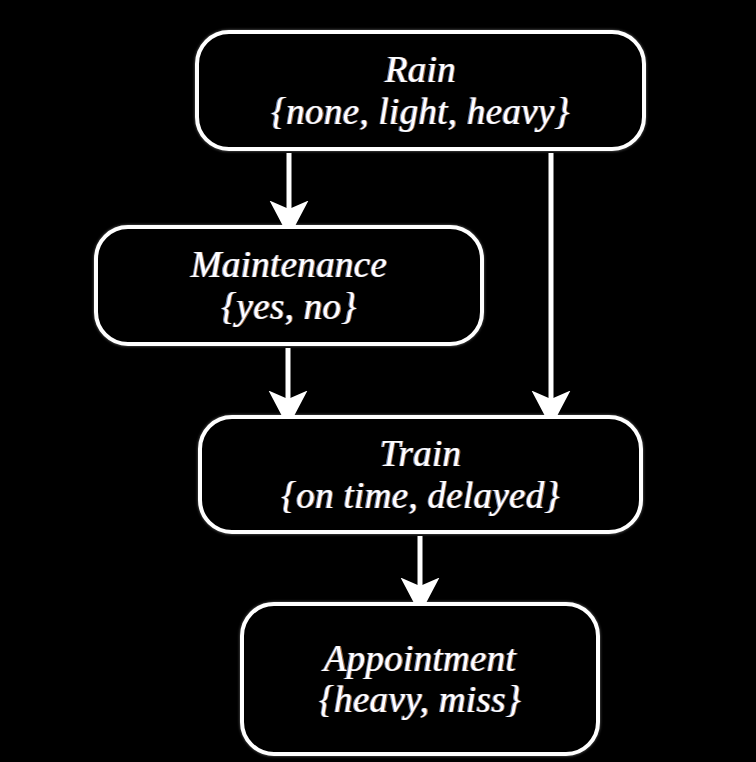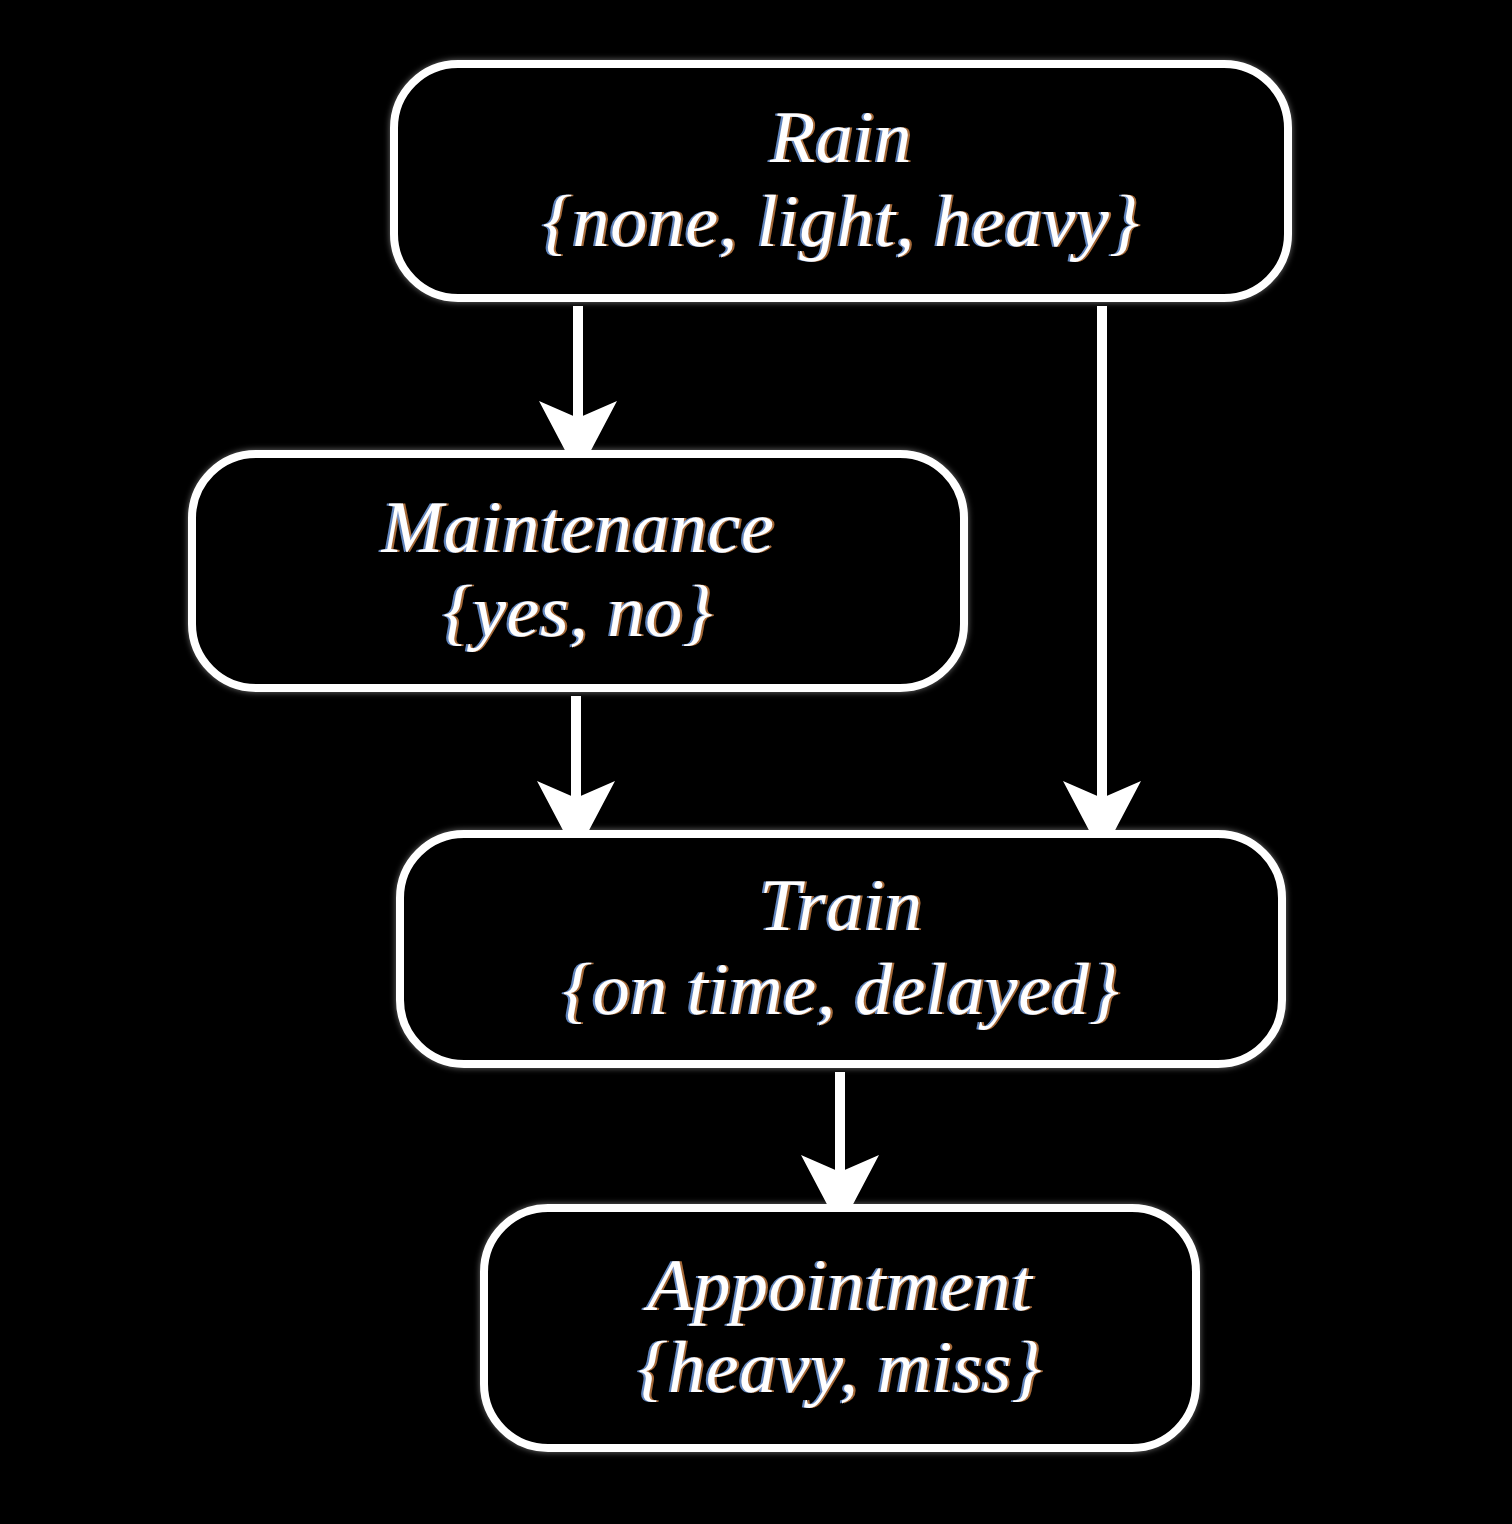--- a/index.html
+++ b/index.html
@@ -51,21 +51,21 @@
     font-size: 37px;
     letter-spacing: 0.3px;
     text-shadow: -1.1px 0 rgba(120,165,235,0.80), 1.1px 0 rgba(235,150,80,0.70);
     font-style: italic;
   }
 
   
   #node-rain        { left: 195px; top: 30px;  width: 451px; height: 121px; }
   #node-maintenance { left: 94px;  top: 225px; width: 390px; height: 121px; }
   #node-train       { left: 198px; top: 415px; width: 445px; height: 119px; }
-  #node-appointment { left: 240px; top: 602px; width: 360px; height: 124px; }
+  #node-appointment { left: 240px; top: 602px; width: 360px; height: 154px; }
 </style>
 </head>
 <body>
 
 <div id="canvas">
 
   <svg class="edges" viewBox="0 0 756 762">
     <defs>
       <marker id="arrowhead" markerWidth="9" markerHeight="9" refX="3.1" refY="4.5" orient="auto" markerUnits="strokeWidth">
         <path d="M 0 0.6 L 7.4 4.5 L 0 8.4 L 1.7 4.5 Z" fill="#ffffff"></path>

